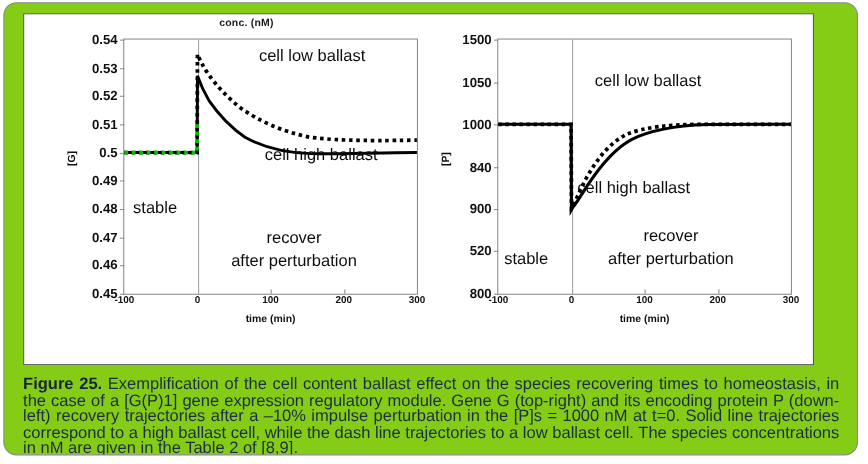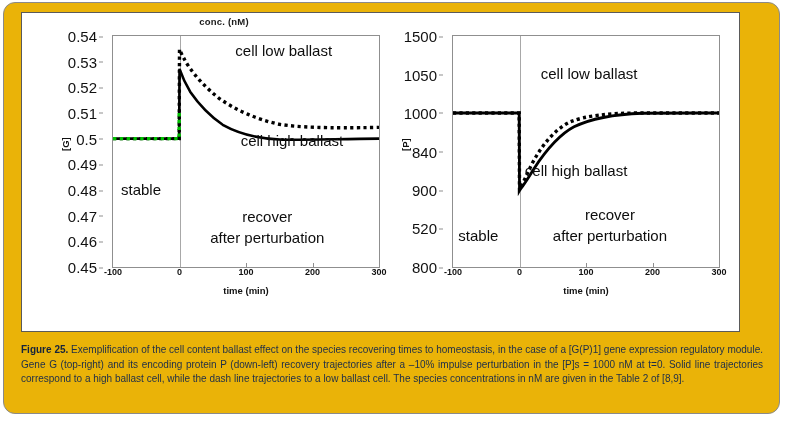--- a/index.html
+++ b/index.html
@@ -14,21 +14,21 @@
     overflow: hidden;
   }
 
   
   .card {
     position: absolute;
     left: 3px;
     top: 2px;
     width: 777px;
     height: 412px;
-    background: #eab308;
+    background: #84cc16;
     border: 1px solid #8a8a8a;
     border-radius: 12px;
     box-sizing: border-box;
     overflow: hidden;
   }
 
   
   .figure-panel {
     position: absolute;
     left: 17px;
@@ -70,24 +70,24 @@
     height: 233px;
     border: 1px solid #8f8f8f;
     box-sizing: border-box;
     background: #ffffff;
   }
 
   
   .ytick {
     position: absolute;
     right: 100%;
-    margin-right: 16px;
+    margin-right: 6px;
     transform: translateY(-50%);
-    font-size: 15px;
-    font-weight: normal;
+    font-size: 12px;
+    font-weight: bold;
     color: #111;
     white-space: nowrap;
   }
   .ytick::after {
     content: "";
     position: absolute;
     left: 100%;
     top: 50%;
     margin-left: 2px;
     width: 4px;
@@ -165,21 +165,21 @@
     height: 100%;
     overflow: visible;
   }
 
   
   .caption {
     position: absolute;
     left: 17px;
     top: 340px;
     width: 742px;
-    font-size: 10px;
+    font-size: 15px;
     line-height: 14.6px;
     color: #1c2d4a;
     text-align: justify;
     font-family: "Liberation Sans", sans-serif;
   }
   .caption b { color: #16243c; }
 </style>
 </head>
 <body>
 

